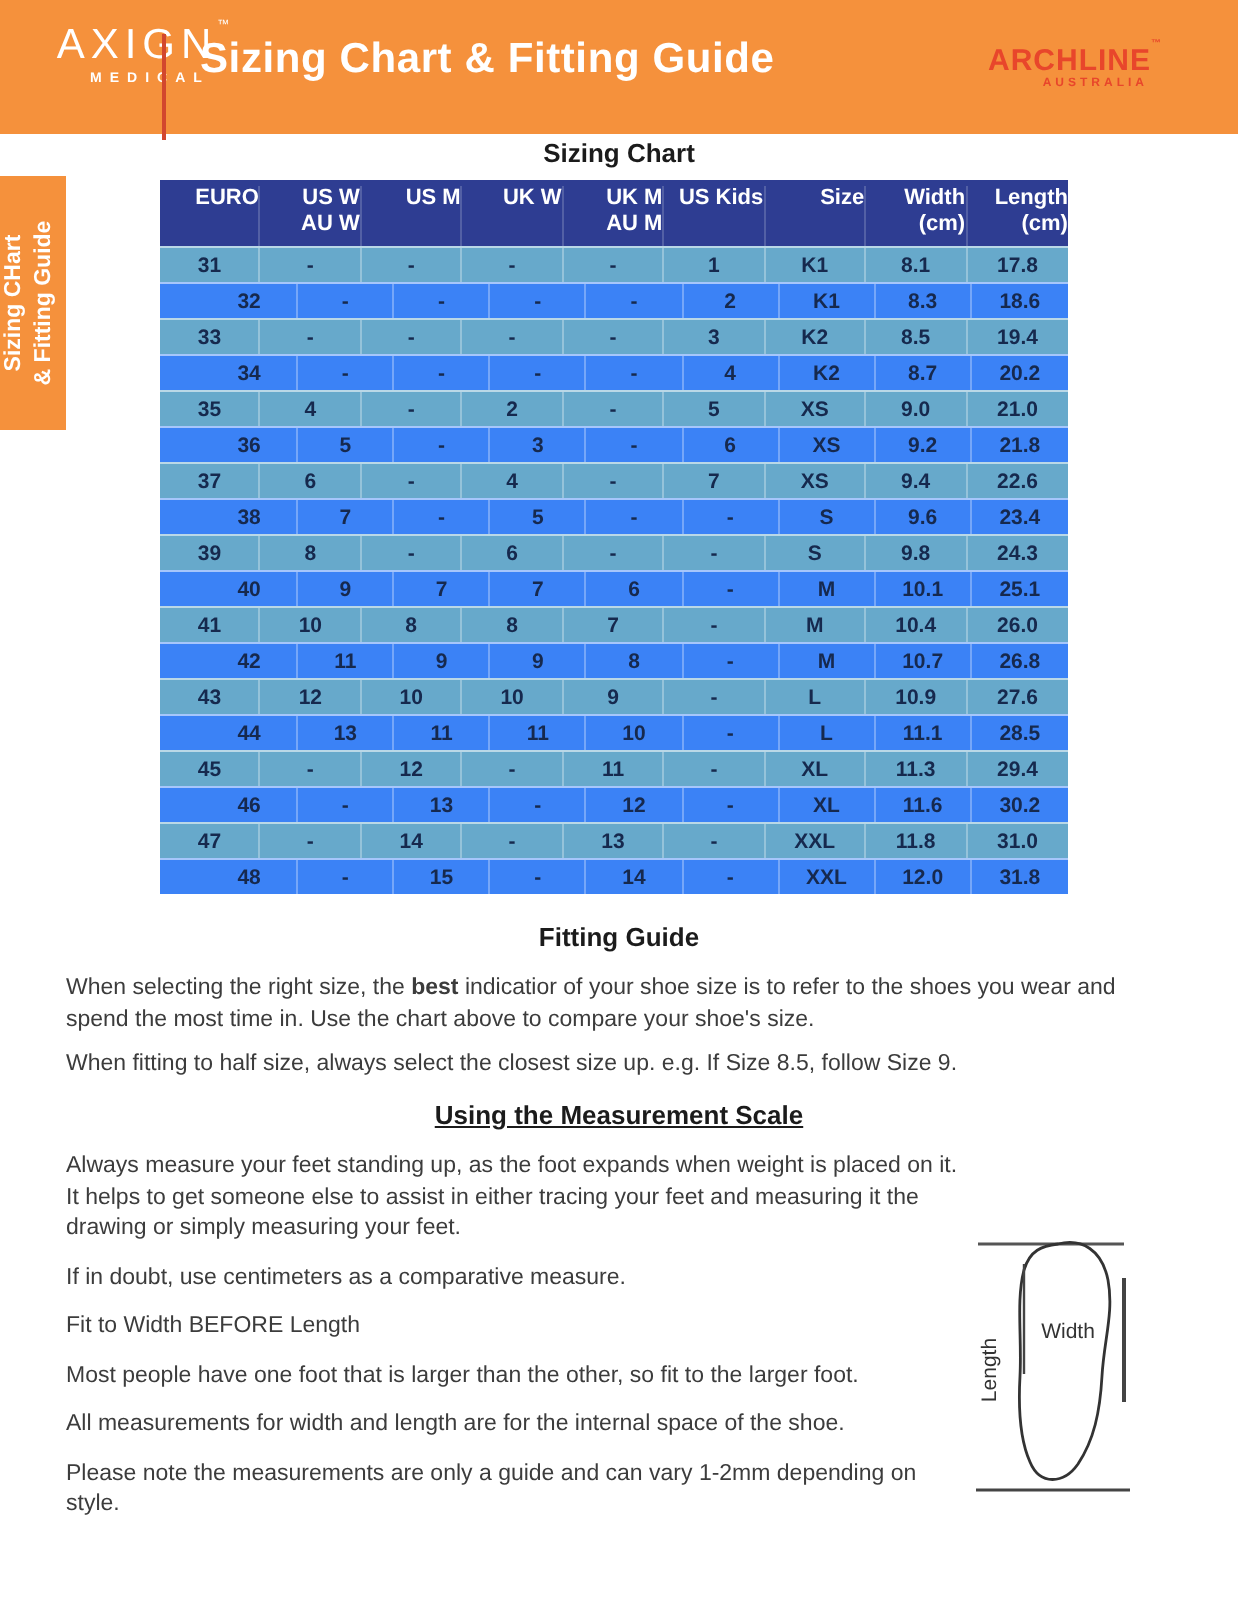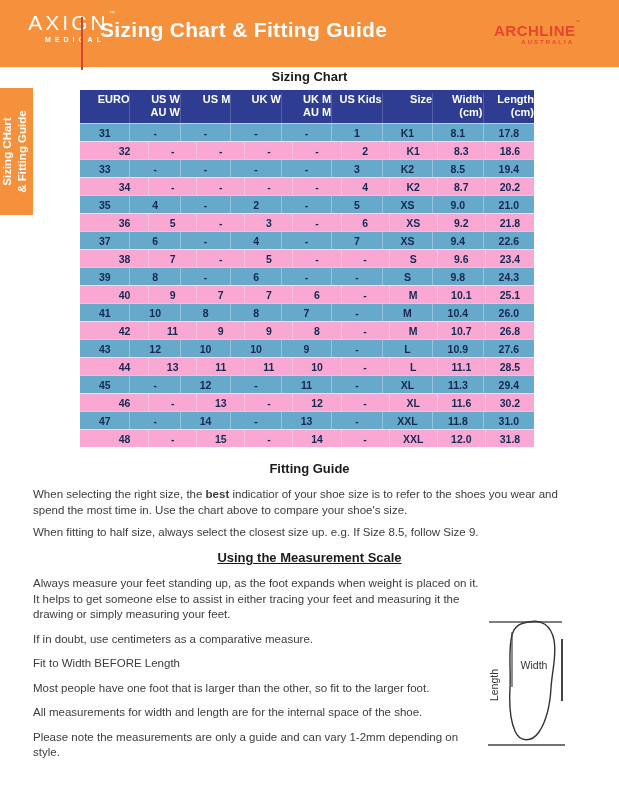--- a/index.html
+++ b/index.html
@@ -36,21 +36,21 @@
   .size-table { position:absolute; left:80px; top:90px; width:454px; }
   .thead { display:grid; grid-template-columns:repeat(9,1fr); background:#2E3D92;
            color:#fff; font-weight:bold; font-size:11px; line-height:1.2;
            height:33px; padding-top:3px; box-sizing:border-box; text-align:right; }
   .th { border-right:1px solid rgba(255,255,255,0.18); }
   .th:last-child { border-right:none; }
   .tbody .tr { display:grid; grid-template-columns:repeat(9,1fr); height:18px;
                align-items:center; text-align:left; font-weight:bold; font-size:10.5px;
                color:#16294E; border-top:1px solid rgba(255,255,255,0.55); box-sizing:border-box; }
   .tr.odd  { background:#67A9CB; }
-  .tr.even { background:#f9a8d4;padding-left:21px; }
+  .tr.even { background:#3b82f6;padding-left:21px; }
   .td { border-right:1px solid rgba(255,255,255,0.3); height:100%;
         display:flex; align-items:center; justify-content:center; box-sizing:border-box; }
   .td:last-child { border-right:none; }
   
   .body-par { position:absolute; left:33px; width:556px; font-size:11.5px;
               line-height:15.5px; color:#3C3C3C; margin:0; }
   #fitting-p1 { top:487px; }
   #fitting-p2 { top:525px; }
   .measure-text { position:absolute; left:33px; top:576px; width:452px;
                   font-size:11.5px; line-height:15.5px; color:#3C3C3C; }

